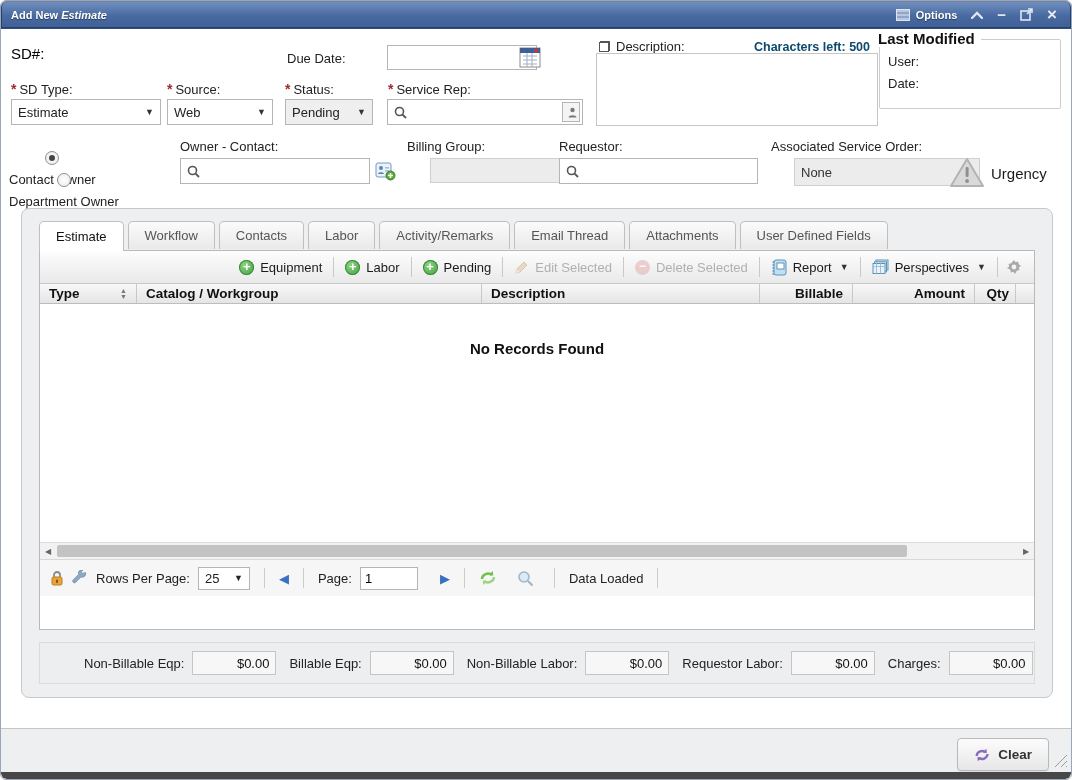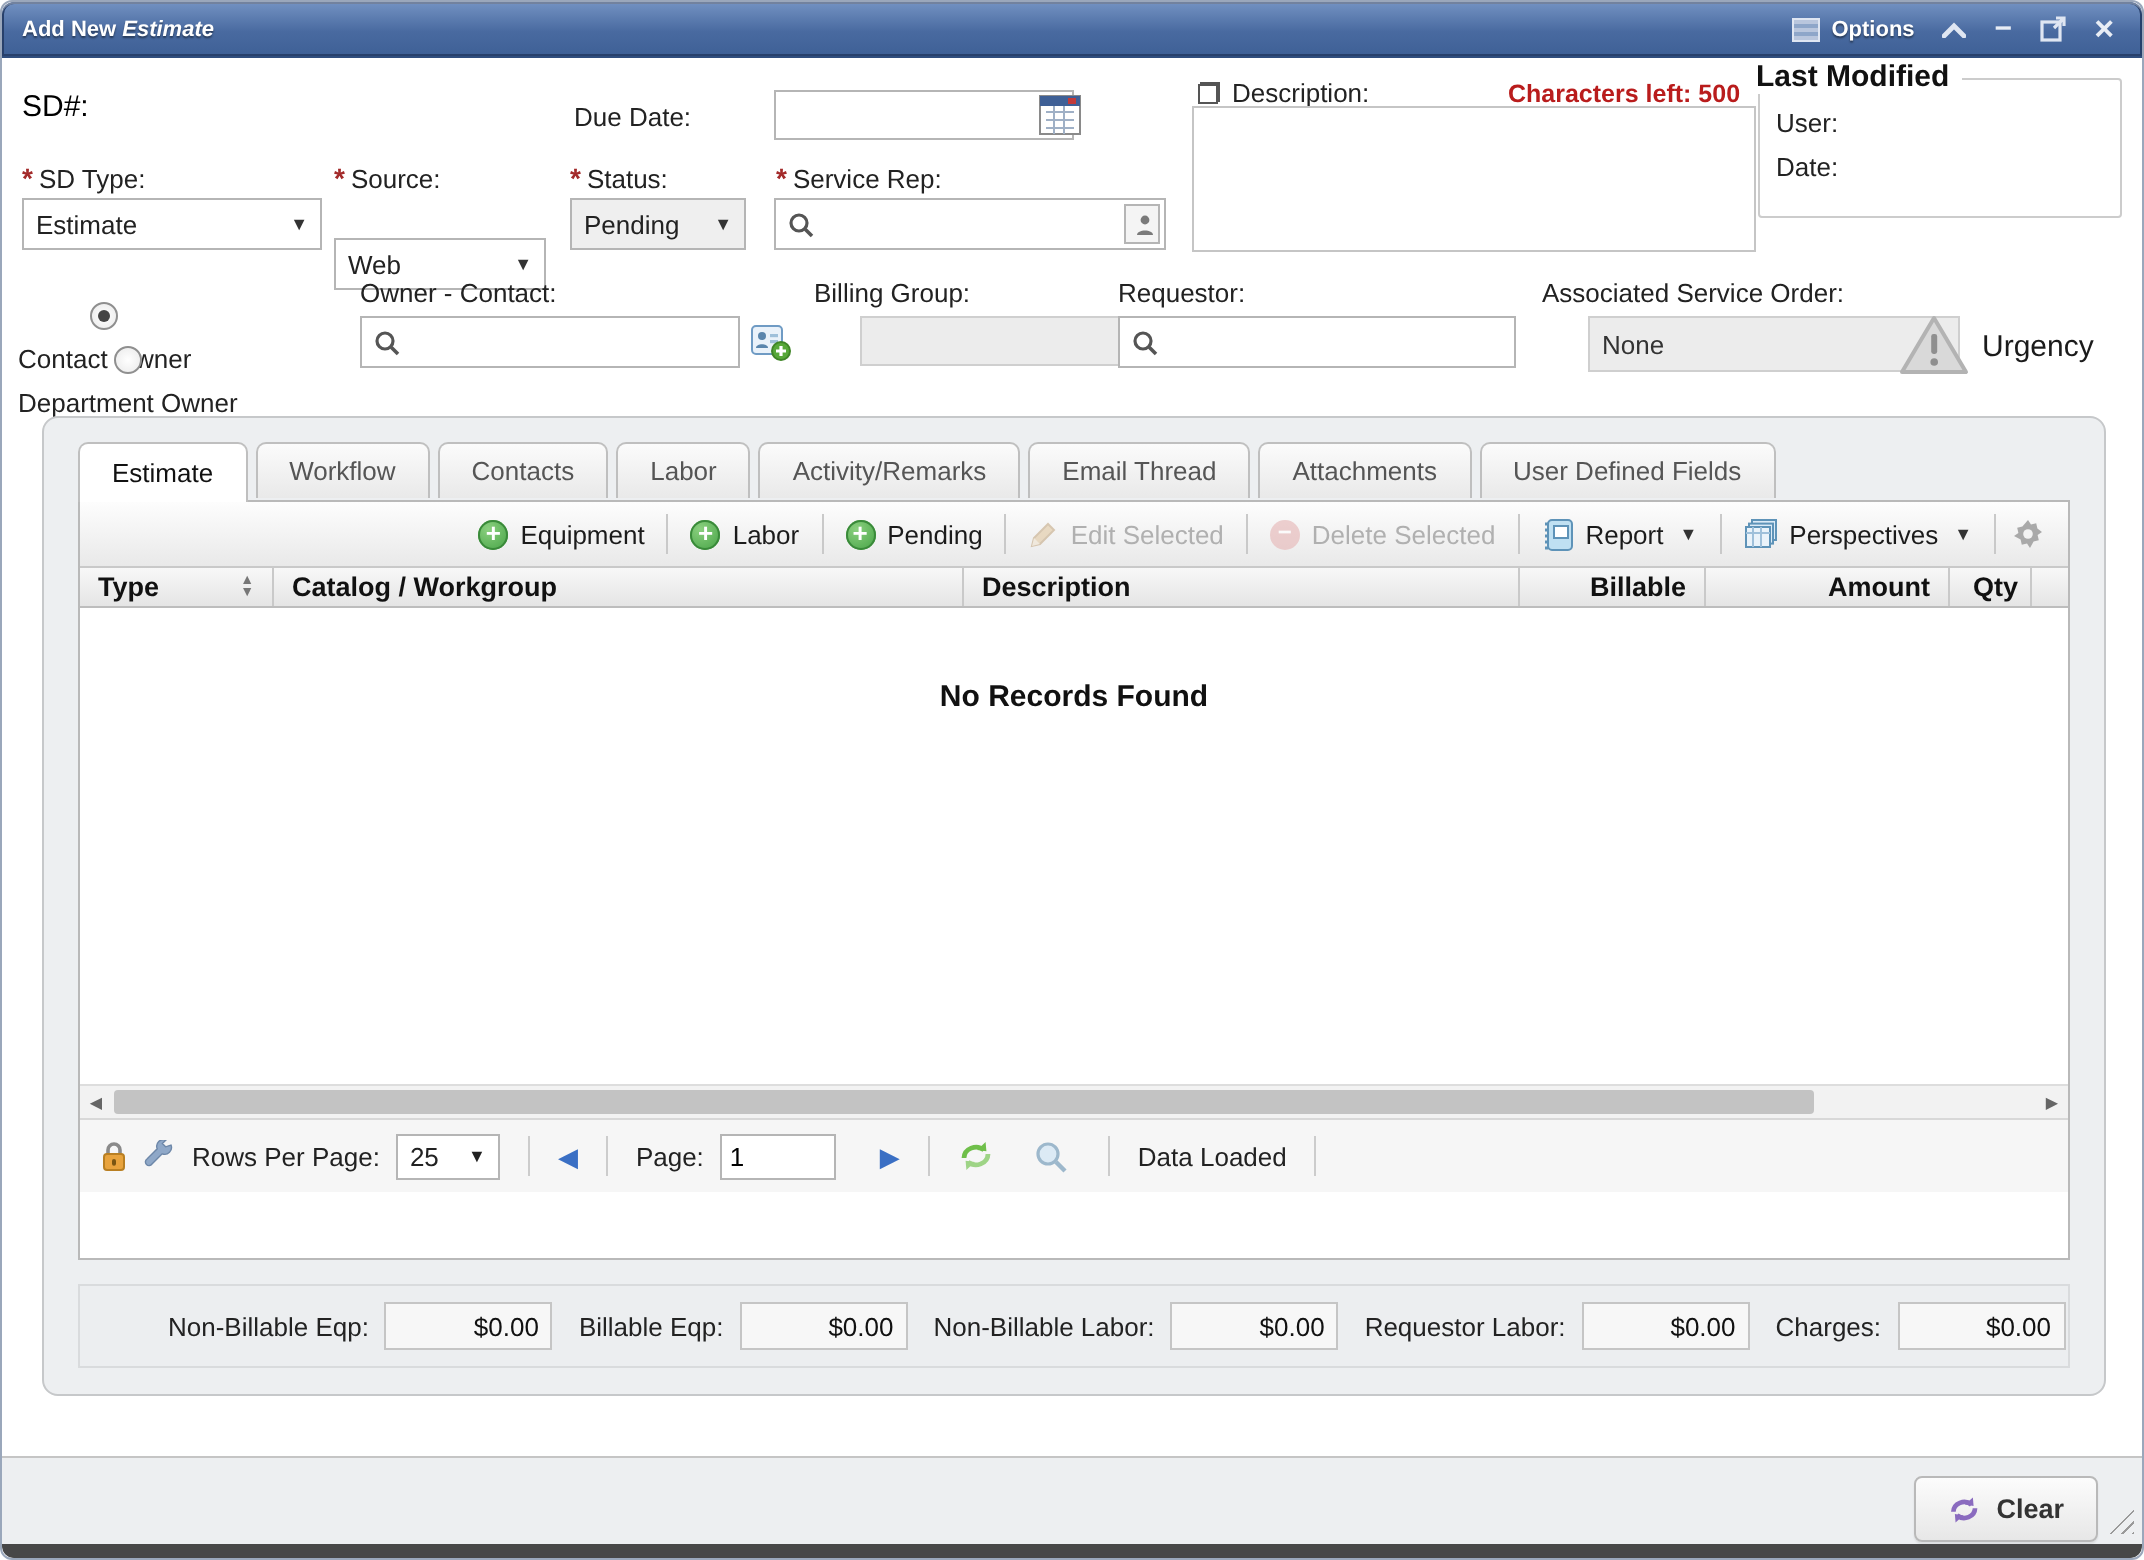--- a/index.html
+++ b/index.html
@@ -36,21 +36,21 @@
   .selbox .car { margin-left:auto; font-size:9px; color:#333; }
   .sd-label { position:absolute; left:10px; top:16px; font-size:15px; color:#000; }
   .duedate-lbl { position:absolute; left:286px; top:22px; }
   .duedate-inp { position:absolute; left:363px; top:16px; width:150px; }
   .calbtn { position:absolute; left:516px; top:16px; width:26px; height:25px; border:0; background:transparent; cursor:pointer; }
 
   .desc-head { position:absolute; left:598px; top:10px; display:flex; align-items:center; gap:6px; }
   .icon-restore { width:11px; height:11px; position:relative; }
   .icon-restore:before { content:""; position:absolute; right:0; top:0; width:8px; height:8px; border:1px solid #555; }
   .icon-restore:after { content:""; position:absolute; left:0; bottom:0; width:8px; height:8px; border:1px solid #555; background:#fff; }
-  .charsleft { position:absolute; left:753px; top:11px; color:#b91c1c; font-weight:bold; font-size:12.5px; }
+  .charsleft { position:absolute; left:753px; top:11px; color:#0c4a6e; font-weight:bold; font-size:12.5px; }
   .desc-ta { position:absolute; left:595px; top:24px; width:282px; height:73px; border:1px solid #c5c5c5; resize:none; font:13px "Liberation Sans",sans-serif; padding:4px; }
   .lastmod { position:absolute; left:878px; top:10px; width:182px; height:70px; border:1px solid #ccc; border-radius:2px; }
   .lastmod .legend { position:absolute; left:-2px; top:-10px; background:#fff; padding-right:6px; font-weight:bold; font-size:15px; color:#111; }
   .lastmod .row1 { position:absolute; left:8px; top:14px; }
   .lastmod .row2 { position:absolute; left:8px; top:36px; }
 
   
   .radio { display:flex; align-items:center; gap:7px; cursor:pointer;flex-direction:column; }
   .rdot { width:14px; height:14px; border-radius:50%; border:1px solid #8f8f8f; background:radial-gradient(#fff,#e9e9e9); position:relative; flex:0 0 auto; }
   .rdot.on:after { content:""; position:absolute; left:3px; top:3px; width:6px; height:6px; border-radius:50%; background:#444; }
@@ -181,21 +181,21 @@
 
     <div class="abs lbl" style="left:10px; top:52px;"><span class="req">*</span><span>SD Type:</span></div>
     <div class="abs lbl" style="left:166px; top:52px;"><span class="req">*</span><span>Source:</span></div>
     <div class="abs lbl" style="left:284px; top:52px;"><span class="req">*</span><span>Status:</span></div>
     <div class="abs lbl" style="left:387px; top:52px;"><span class="req">*</span><span>Service Rep:</span></div>
 
     <div class="selbox" style="left:10px; top:70px; width:150px;">
       <span>Estimate</span>
         <span class="car">▼</span>
     </div>
-    <div class="selbox" style="left:166px; top:70px; width:106px;margin-top:20px;">
+    <div class="selbox" style="left:166px; top:70px; width:106px;">
       <span>Web</span>
         <span class="car">▼</span>
     </div>
     <div class="selbox" style="left:284px; top:70px; width:88px; background:#efefef;">
       <span>Pending</span>
         <span class="car">▼</span>
     </div>
     <div class="searchwrap" style="left:386px; top:70px; width:196px;">
       <svg width="13" height="13" viewBox="0 0 13 13">
           <circle cx="5.5" cy="5.5" r="4" fill="none" stroke="#555" stroke-width="1.6"></circle>

